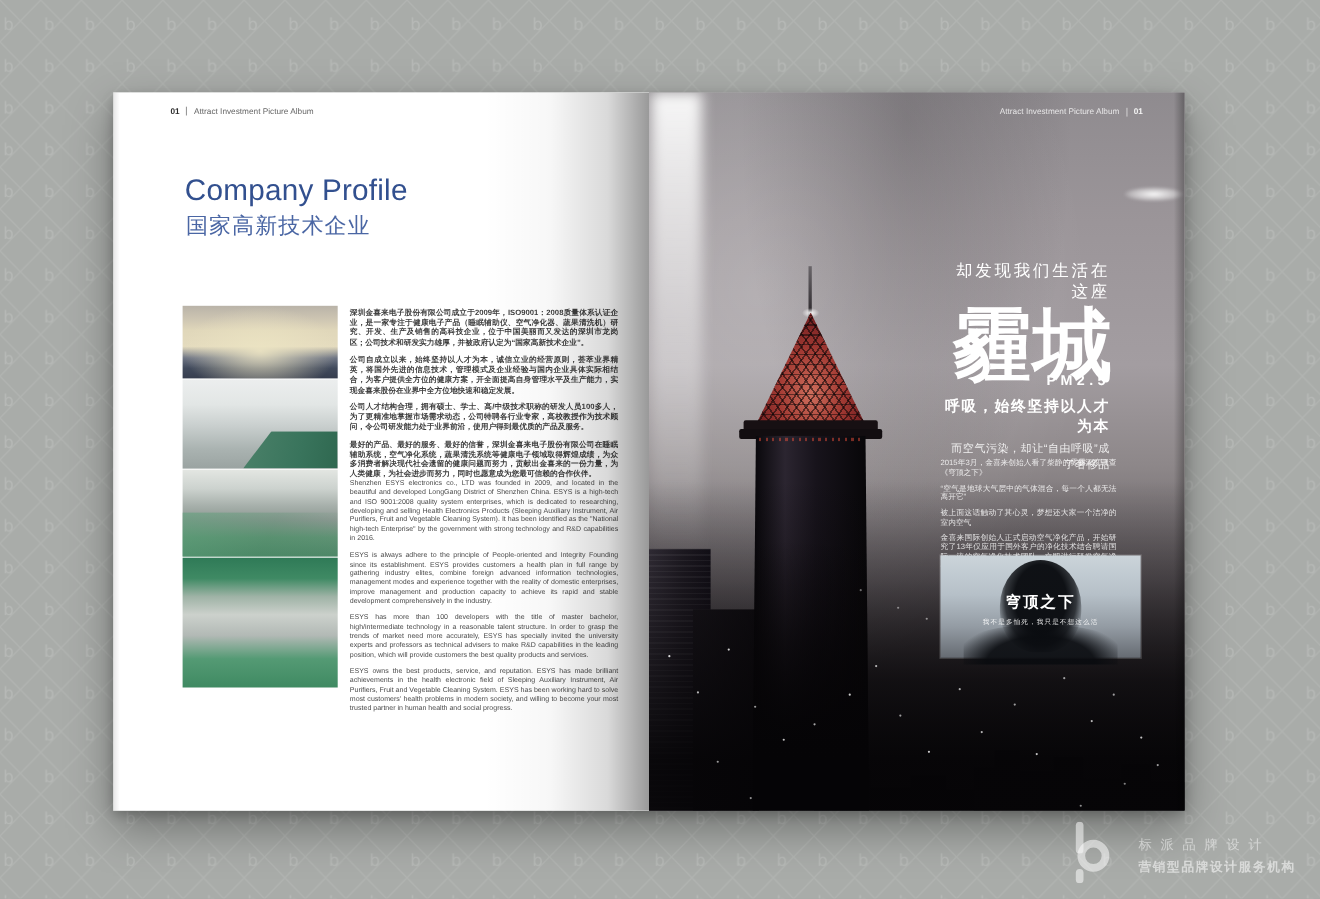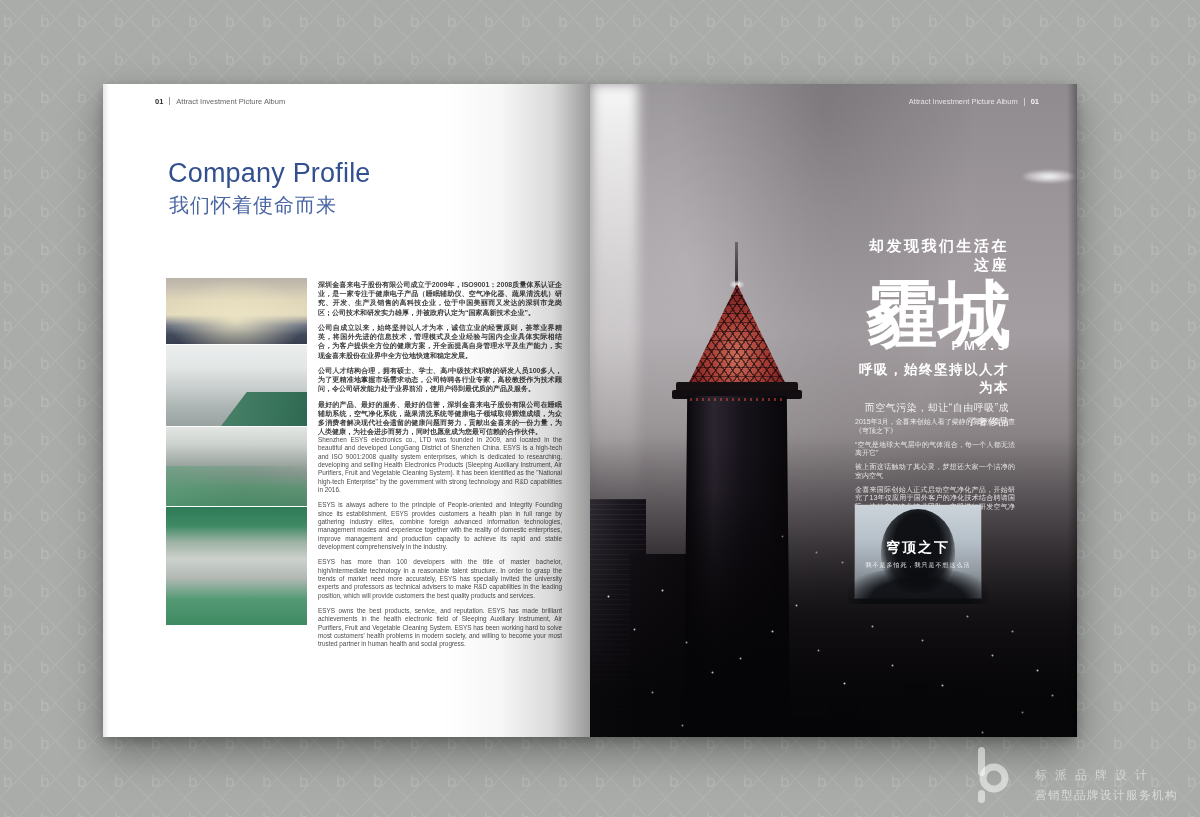--- a/index.html
+++ b/index.html
@@ -109,46 +109,46 @@
     432px 628px 0 .5px rgba(255,255,255,.5)}
   .edge-r{position:absolute;right:0;top:0;bottom:0;width:10px;
     background:linear-gradient(to left,rgba(0,0,0,.30),rgba(0,0,0,0))}
   .hd-r{position:absolute;right:38px;top:13px;font-size:7.5px;color:rgba(255,255,255,.78);
     display:flex;align-items:center;gap:6px;z-index:6}
   .hd-r .num{font-weight:bold;color:rgba(255,255,255,.92)}
   .hd-r .hd-sep{background:rgba(255,255,255,.55)}
 
   .headline{position:absolute;left:265px;right:68px;top:148px;text-align:right;color:#fff;z-index:6}
   .pain{font-size:24px;font-weight:bold;letter-spacing:1px}
-  .sub-cn{font-size:15px;font-weight:700;letter-spacing:2.5px;margin-top:5px}
+  .sub-cn{font-size:15px;font-weight:400;letter-spacing:2.5px;margin-top:5px}
   .smog{font-size:72px;font-weight:900;line-height:1;letter-spacing:1px;margin-top:3px;margin-right:-3px}
   .pm{font-size:13px;font-weight:900;letter-spacing:4px;margin-top:-12px}
   .breathe{font-size:13.5px;font-weight:800;letter-spacing:1.5px;margin-top:8px}
   .luxury{font-size:10px;color:rgba(255,255,255,.85);letter-spacing:.5px;margin-top:4px}
 
   .r-paras{position:absolute;left:265px;width:160px;top:334px;color:rgba(255,255,255,.82);z-index:6}
   .r-paras p{font-size:7px;line-height:1.25;margin-bottom:5px;text-align:justify}
 
-  .video{position:absolute;left:265px;top:421px;width:126px;height:93px;z-index:6;
+  .video{position:absolute;left:265px;top:421px;width:182px;height:93px;z-index:6;
     background:linear-gradient(180deg,#cbd4da 0%,#b6c0c8 38%,#939ba3 70%,#666b72 100%);
     box-shadow:0 0 0 1px rgba(255,255,255,.18)}
   .video .sil-head{position:absolute;left:50%;top:4px;width:74px;height:84px;margin-left:-37px;border-radius:50% 50% 44% 44%;
     background:radial-gradient(ellipse at 50% 42%,rgba(9,11,15,.97) 45%,rgba(9,11,15,.75) 62%,rgba(9,11,15,0) 78%);}
   .video .sil-sh{position:absolute;left:50%;bottom:-6px;width:140px;height:36px;margin-left:-70px;border-radius:50% 50% 0 0;
     background:radial-gradient(ellipse at 50% 100%,rgba(9,11,15,.9) 50%,rgba(9,11,15,0) 80%);}
   .video .v-title{position:absolute;left:0;right:0;top:34px;text-align:center;color:#fff;
     font-size:14px;font-weight:bold;letter-spacing:2px}
   .video .v-sub{position:absolute;left:0;right:0;top:56px;text-align:center;color:rgba(255,255,255,.88);
     font-size:6px;letter-spacing:1px}
 
   
-  .brand{position:absolute;right:22px;bottom:14px;display:flex;gap:24px;align-items:flex-end;z-index:3}
+  .brand{position:absolute;right:22px;bottom:14px;display:flex;gap:24px;align-items:center;z-index:3}
   .brand .txt{padding-top:6px}
   .brand .l1{font-size:12px;letter-spacing:8px;color:rgba(255,255,255,.50);white-space:nowrap}
-  .brand .l2{font-size:11.5px;font-weight:normal;letter-spacing:1.5px;color:rgba(255,255,255,.55);margin-top:4px;white-space:nowrap}
+  .brand .l2{font-size:11.5px;font-weight:bold;letter-spacing:1.5px;color:rgba(255,255,255,.55);margin-top:4px;white-space:nowrap}
 </style>
 </head>
 <body>
 
 <svg class="wm" width="1200" height="817">
   <defs>
     <pattern id="wmp" width="37" height="38" patternUnits="userSpaceOnUse">
       <path d="M0 0 L37 38 M37 0 L0 38" stroke="rgba(255,255,255,0.09)" stroke-width="1.2" fill="none"></path>
       <text x="3" y="27" font-size="15" font-family="DejaVu Sans, sans-serif" fill="rgba(255,255,255,0.15)">b</text>
     </pattern>
@@ -159,21 +159,21 @@
 <div class="spread">
 
   <div class="page page-left">
     <div class="hd-l">
       <span class="num">01</span>
       <span class="hd-sep"></span>
       <span>Attract Investment Picture Album</span>
     </div>
 
     <div class="title-en">Company Profile</div>
-    <div class="title-cn">我们怀着使命而来</div>
+    <div class="title-cn">国家高新技术企业</div>
 
     <div class="photos">
       <div class="ph ph1"></div>
       <div class="ph ph2"></div>
       <div class="ph ph3"></div>
       <div class="ph ph4"></div>
     </div>
 
     <div class="cn-block">
       <p>深圳金喜来电子股份有限公司成立于2009年，ISO9001：2008质量体系认证企业，是一家专注于健康电子产品（睡眠辅助仪、空气净化器、蔬果清洗机）研究、开发、生产及销售的高科技企业，位于中国美丽而又发达的深圳市龙岗区；公司技术和研发实力雄厚，并被政府认定为“国家高新技术企业”。</p>

